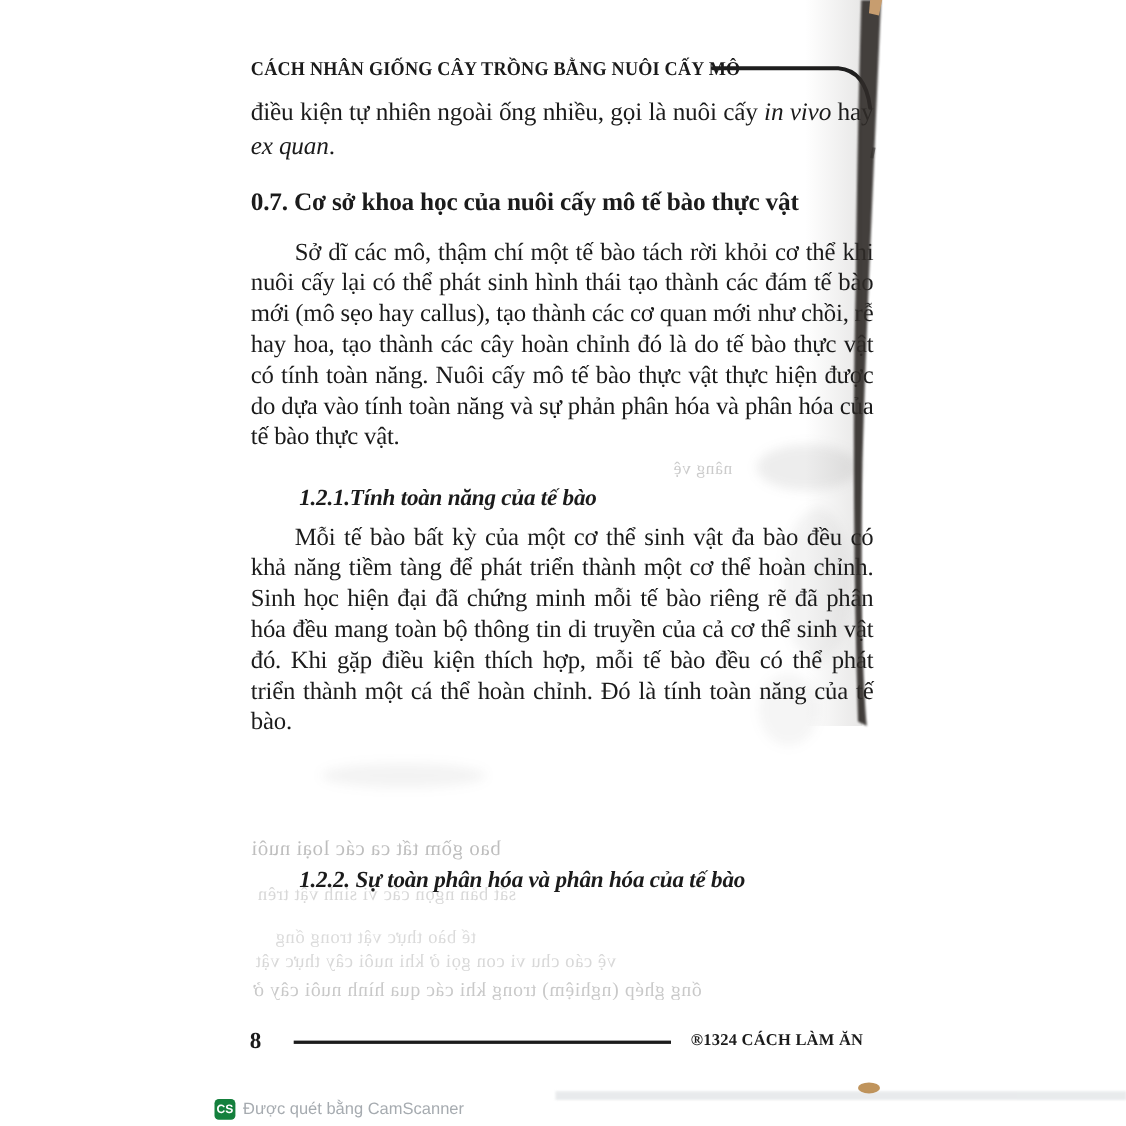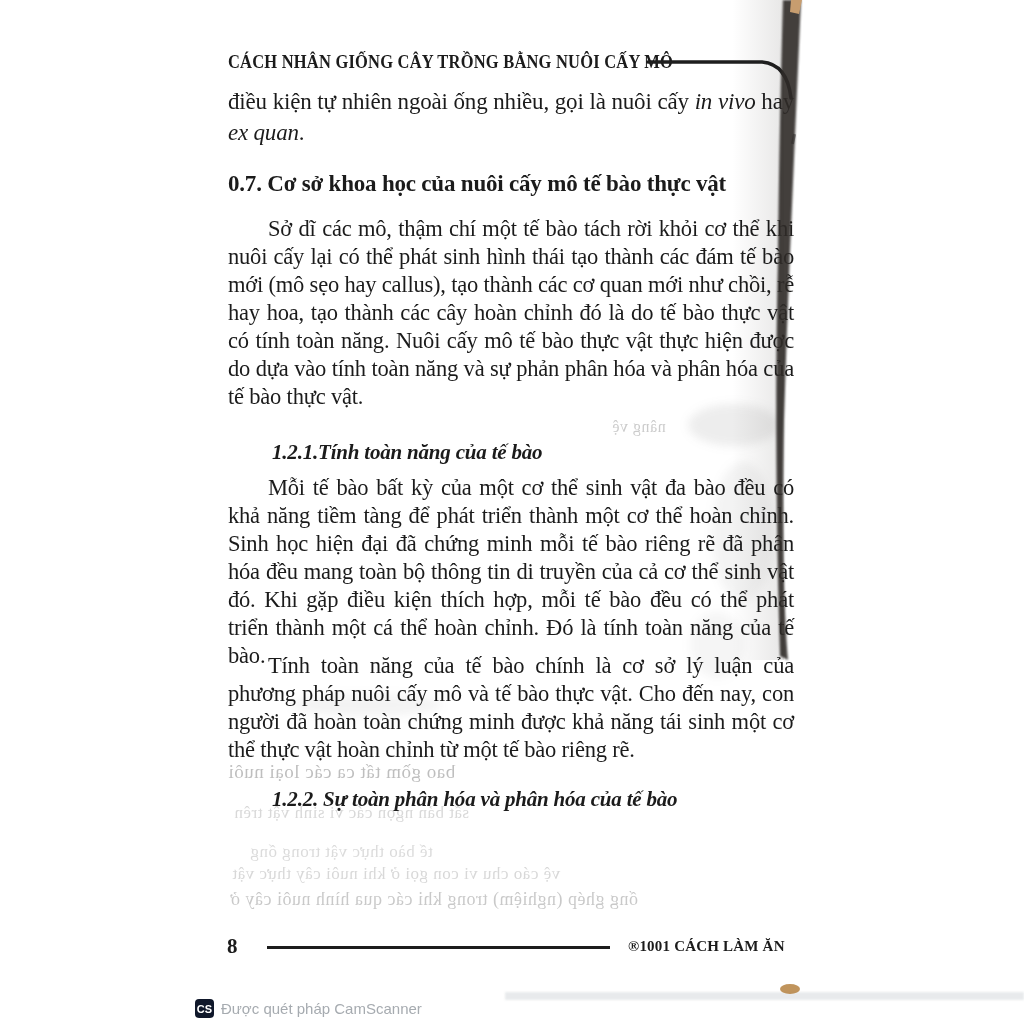--- a/index.html
+++ b/index.html
@@ -28,21 +28,21 @@
   .p3{top:652px;}
   .h122{top:787px;}
   .p4{top:820px;line-height:29.5px;}
   
   .footer-page-num{left:227px;top:934px;font-weight:bold;font-size:21px;z-index:2;}
   .footer-rule{left:267px;top:946px;width:343px;height:3px;background:#1c1c1c;z-index:2;}
   .footer-imprint{left:628px;top:938px;font-weight:bold;font-size:15px;letter-spacing:.2px;white-space:nowrap;z-index:2;}
   
   .wm{left:195px;top:999px;display:flex;align-items:center;gap:7px;z-index:6;
       font-family:"Liberation Sans","DejaVu Sans",sans-serif;color:#a6abb0;}
-  .wm-badge{width:19px;height:19px;border-radius:4px;background:#0f172a;color:#ffffff;
+  .wm-badge{width:19px;height:19px;border-radius:4px;background:#15803d;color:#ffffff;
       display:flex;align-items:center;justify-content:center;
       font-size:11px;font-weight:bold;letter-spacing:0;}
   .wm-text{font-size:15px;}
   .gray-streak{left:505px;top:992px;width:519px;height:8px;background:#e3e6e8;opacity:.8;filter:blur(1px);z-index:1;}
   
   .edge-svg{left:0;top:0;z-index:5;pointer-events:none;}
   .curve-shade{left:732px;top:0;width:52px;height:660px;z-index:1;
       background:linear-gradient(to right,rgba(60,55,50,0) ,rgba(60,55,50,.12));}
   .bleed{
     position:absolute;transform:scaleX(-1);color:#7f7f7f;white-space:nowrap;
@@ -82,35 +82,34 @@
 
   <div class="abs running-header">CÁCH NHÂN GIỐNG CÂY TRỒNG BẰNG NUÔI CẤY MÔ</div>
 
   <div class="abs body-par p0"><span>điều kiện tự nhiên ngoài ống nhiều, gọi là nuôi cấy </span><i>in vivo</i><span> hay </span><i>ex quan</i><span>.</span></div>
 
   <div class="abs h12">0.7. Cơ sở khoa học của nuôi cấy mô tế bào thực vật</div>
   <div class="abs body-par p1 indent">Sở dĩ các mô, thậm chí một tế bào tách rời khỏi cơ thể khi nuôi cấy lại có thể phát sinh hình thái tạo thành các đám tế bào mới (mô sẹo hay callus), tạo thành các cơ quan mới như chồi, rễ hay hoa, tạo thành các cây hoàn chỉnh đó là do tế bào thực vật có tính toàn năng. Nuôi cấy mô tế bào thực vật thực hiện được do dựa vào tính toàn năng và sự phản phân hóa và phân hóa của tế bào thực vật.</div>
 
   <div class="abs h-sub h121">1.2.1.Tính toàn năng của tế bào</div>
   <div class="abs body-par p2 indent">Mỗi tế bào bất kỳ của một cơ thể sinh vật đa bào đều có khả năng tiềm tàng để phát triển thành một cơ thể hoàn chỉnh. Sinh học hiện đại đã chứng minh mỗi tế bào riêng rẽ đã phân hóa đều mang toàn bộ thông tin di truyền của cả cơ thể sinh vật đó. Khi gặp điều kiện thích hợp, mỗi tế bào đều có thể phát triển thành một cá thể hoàn chỉnh. Đó là tính toàn năng của tế bào.</div>
-  <div class="abs body-par p3 indent">Tính toàn năng của tế bào chính là cơ sở lý luận của phương pháp nuôi cấy mô và tế bào thực vật. Cho đến nay, con người đã hoàn toàn chứng minh được khả năng tái sinh một cơ thể thực vật hoàn chỉnh từ một tế bào riêng rẽ.</div>
 
   <div class="abs h-sub h122">1.2.2. Sự toàn phân hóa và phân hóa của tế bào</div>
 
   <div class="abs footer-page-num">8</div>
   <div class="abs footer-rule"></div>
-  <div class="abs footer-imprint">®1001 CÁCH LÀM ĂN</div>
+  <div class="abs footer-imprint">®1324 CÁCH LÀM ĂN</div>
 
   <svg class="abs edge-svg" width="1024" height="1024" viewBox="0 0 1024 1024">
     <path d="M648,62 L762,62 Q787,64 791,98" fill="none" stroke="#1e1e1e" stroke-width="3.6" stroke-linecap="round"></path>
     <path d="M783,0 L801,0 C795,140 788,280 784,420 C782,540 784,612 788,660 L780,656 C776,520 775,380 778,260 C779,160 781,70 783,0 Z" fill="#2f2b28" opacity="0.9" style="filter:blur(1px)"></path>
     <path d="M791,0 L802,0 L799,14 L790,12 Z" fill="#c79d6f"></path>
     <ellipse cx="790" cy="989" rx="10" ry="5" fill="#b5813f" opacity="0.85"></ellipse>
   </svg>
 
   <div class="abs gray-streak"></div>
 
   <div class="abs wm">
     <div class="wm-badge">CS</div>
-    <div class="wm-text">Được quét pháp CamScanner</div>
+    <div class="wm-text">Được quét bằng CamScanner</div>
   </div>
 
 </div>
 
 </body></html>

